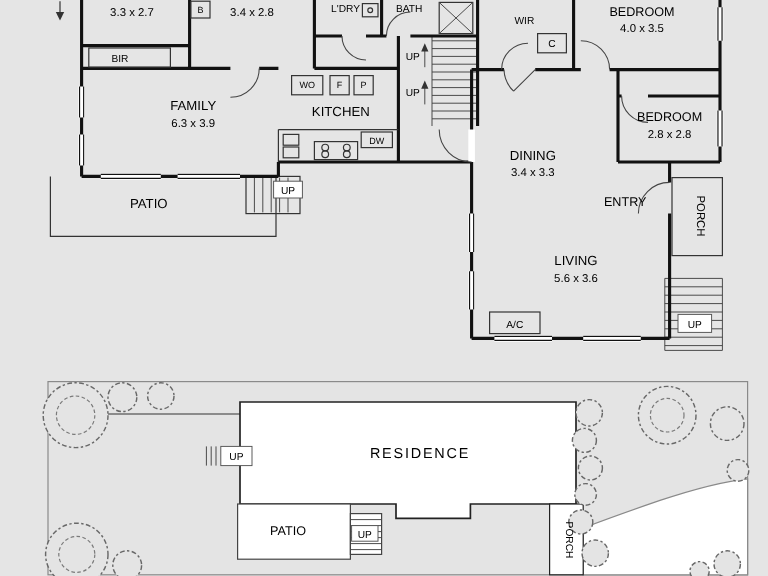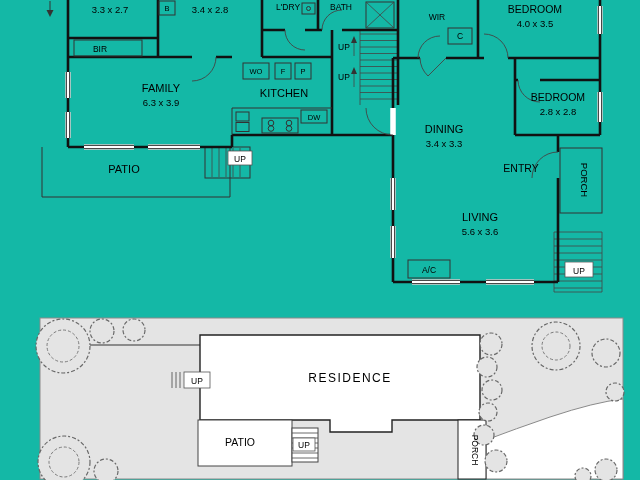--- a/index.html
+++ b/index.html
@@ -1,16 +1,16 @@
 <!DOCTYPE html>
 <html><head>
 <meta charset="utf-8">
 <style>
   html,body{margin:0;padding:0;background:#fff;}
-  .page{position:relative;width:640px;height:480px;background:#14b8a6;overflow:hidden;}
+  .page{position:relative;width:640px;height:480px;background:#e5e5e5;overflow:hidden;}
   svg{display:block;}
   text{font-family:"Liberation Sans",sans-serif;fill:#000;text-anchor:middle;}
   .lg{font-size:11px;}
   .md{font-size:10.5px;}
   .dim{font-size:9.5px;}
   .sm{font-size:8.5px;}
   .xs{font-size:7.5px;}
   .res{font-size:12px;letter-spacing:1.5px;}
   .w{stroke:#111;stroke-width:2.6;fill:none;}
   .n{stroke:#333;stroke-width:1;fill:none;}

